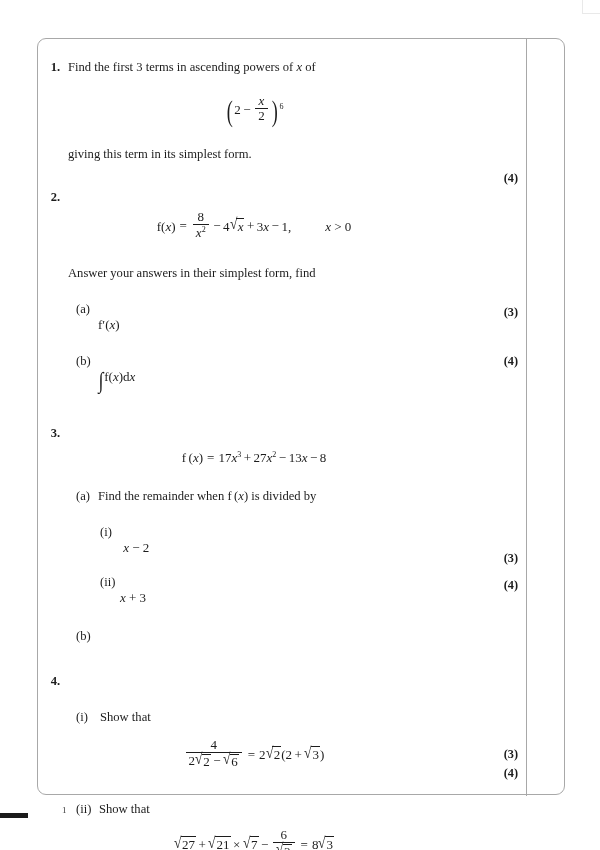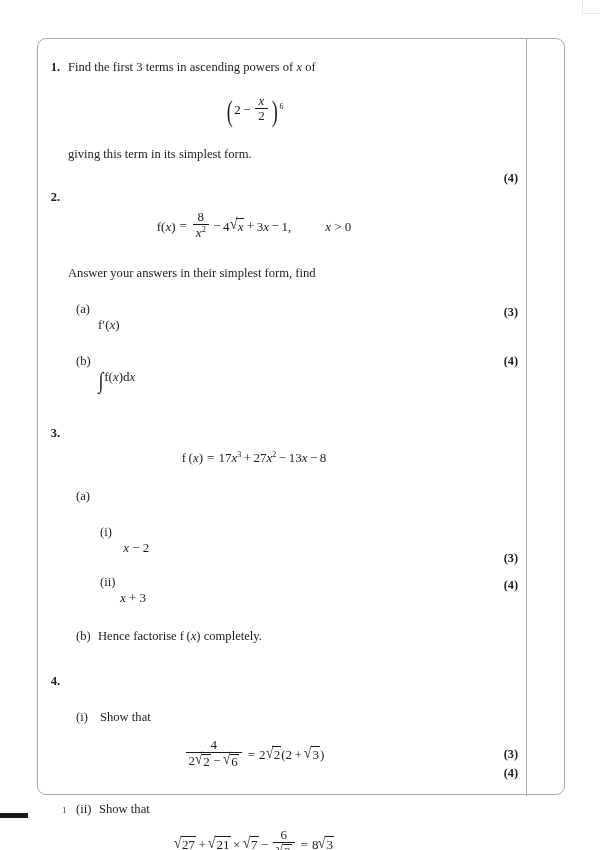--- a/index.html
+++ b/index.html
@@ -237,36 +237,36 @@
         <div class="qnum">3.</div>
         <div class="qtext"></div>
       </div>
 
       <div class="centered-math math" style="margin-top:8px; padding-right:56px;">
         <span class="fn">f (<span class="it">x</span>)</span><span class="opw">=</span><span><span>17</span><span class="it">x</span><sup class="pwn">3</sup></span><span class="op">+</span><span><span>27</span><span class="it">x</span><sup class="pwn">2</sup></span><span class="op">−</span><span>13<span class="it">x</span></span><span class="op">−</span><span>8</span>
       </div>
 
       <div class="row indent-a" style="margin-top:22px;">
         <span class="sublabel lbl">(a)</span>
+        <span class="qtext">Find the remainder when f (<span class="it">x</span>) is divided by</span>
       </div>
 
       <div class="row indent-i" style="margin-top:19px;">
         <span class="sublabel lbl-i">(i)</span>
         <span class="math">&nbsp;<span class="it">x</span> − 2</span>
       </div>
 
       <div class="row indent-i" style="margin-top:18px;">
         <span class="sublabel lbl-i">(ii)</span>
         <span class="math"><span class="it">x</span> + 3</span>
       </div>
       <div class="mark" style="right:8px; top:126px;">(3)</div>
 
       <div class="row indent-a" style="margin-top:22px;">
         <span class="sublabel lbl">(b)</span>
-        <span class="qtext">Hence factorise f (<span class="it">x</span>) completely.</span>
       </div>
       <div class="mark" style="right:8px; top:153px;">(4)</div>
     </div>
 
     <div class="q-block" style="margin-top:28px;">
       <div class="row">
         <div class="qnum">4.</div>
       </div>
 
       <div class="row indent-a" style="margin-top:19px;">

